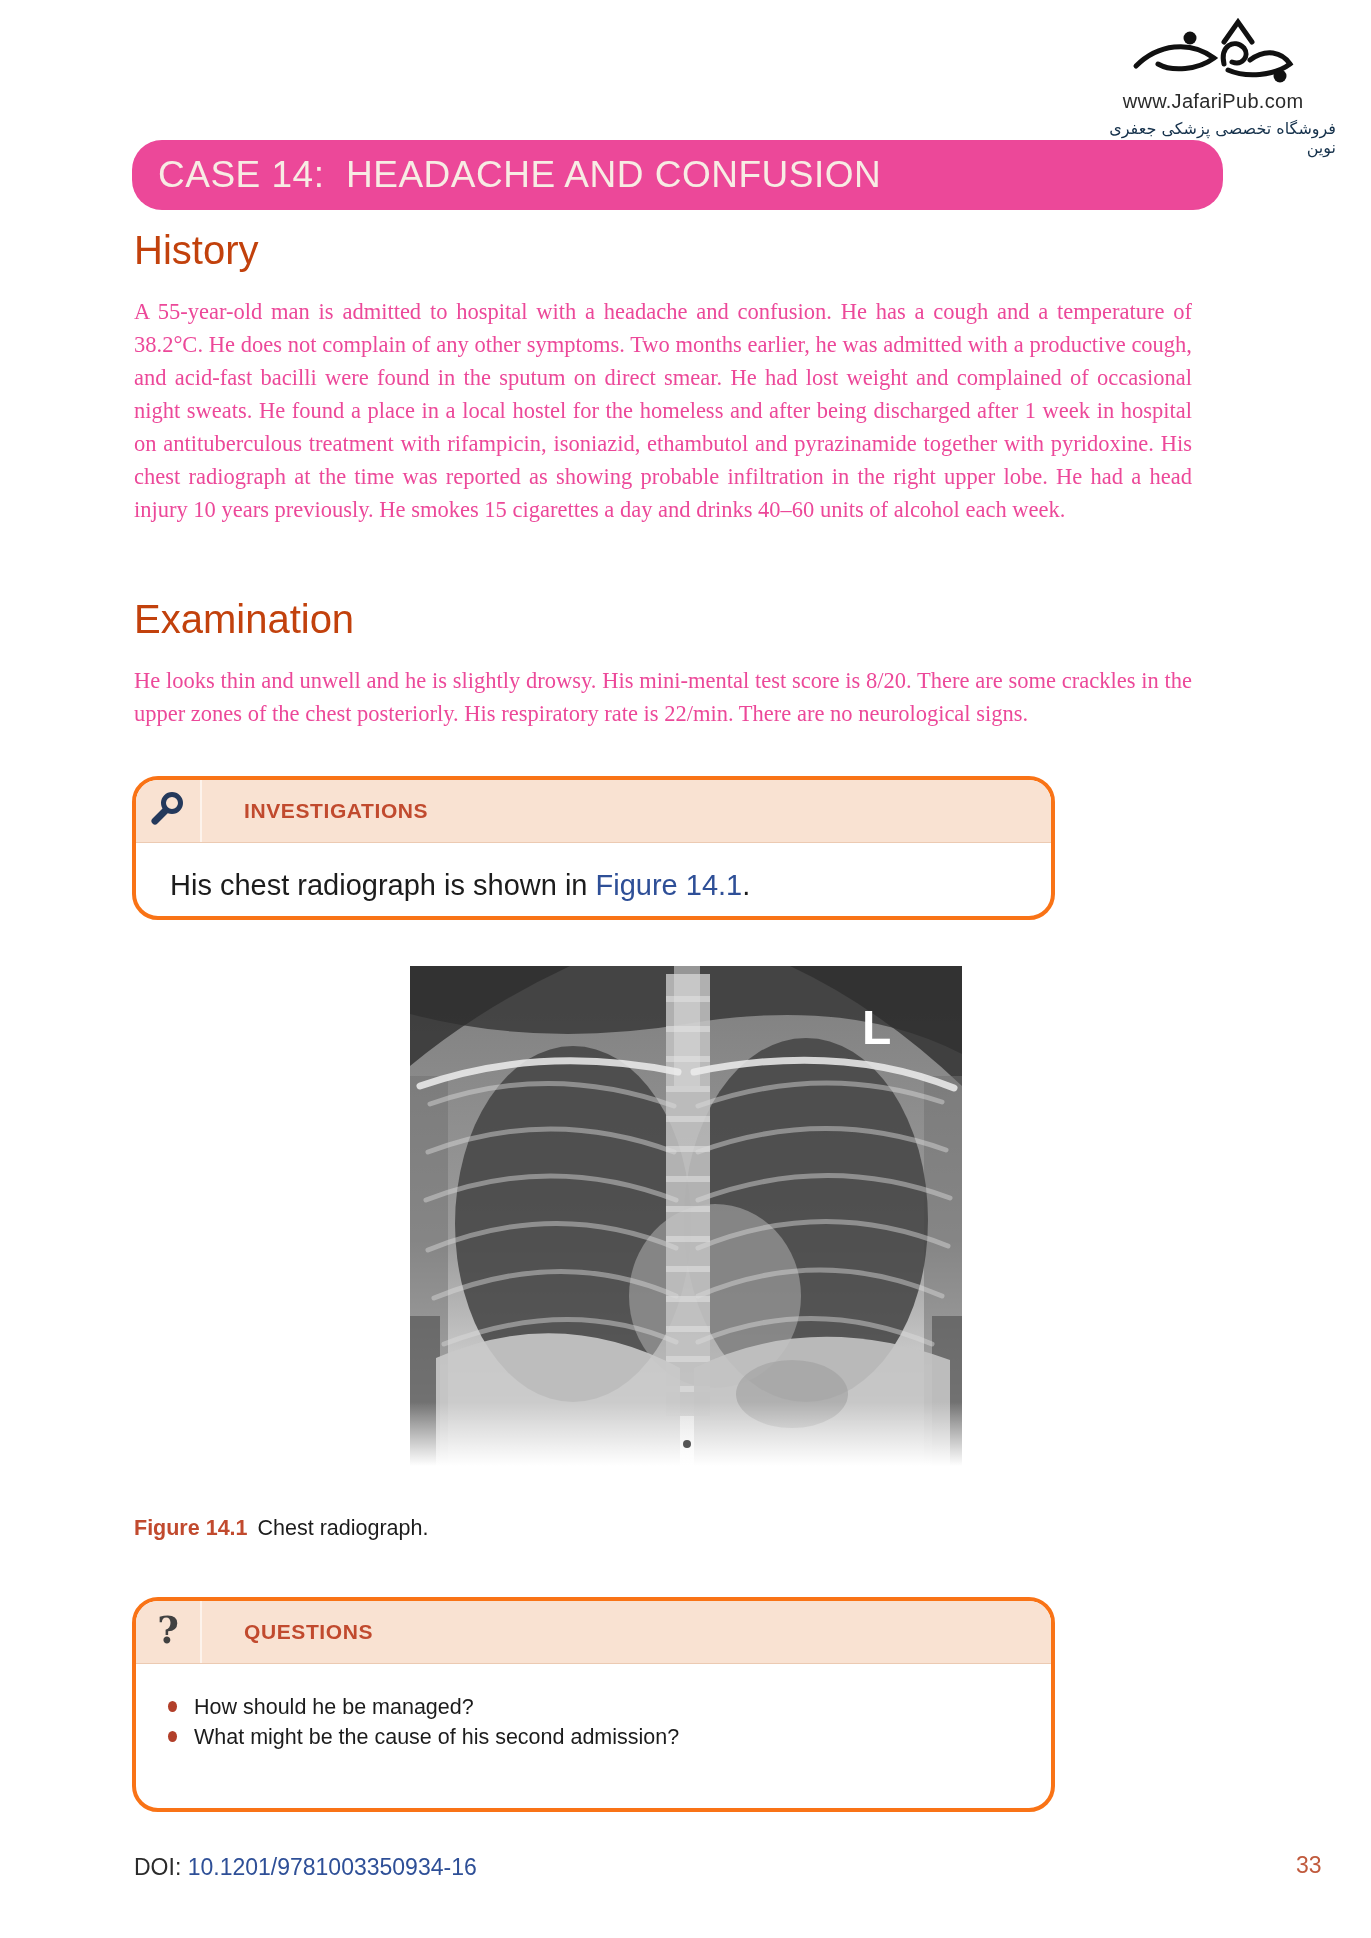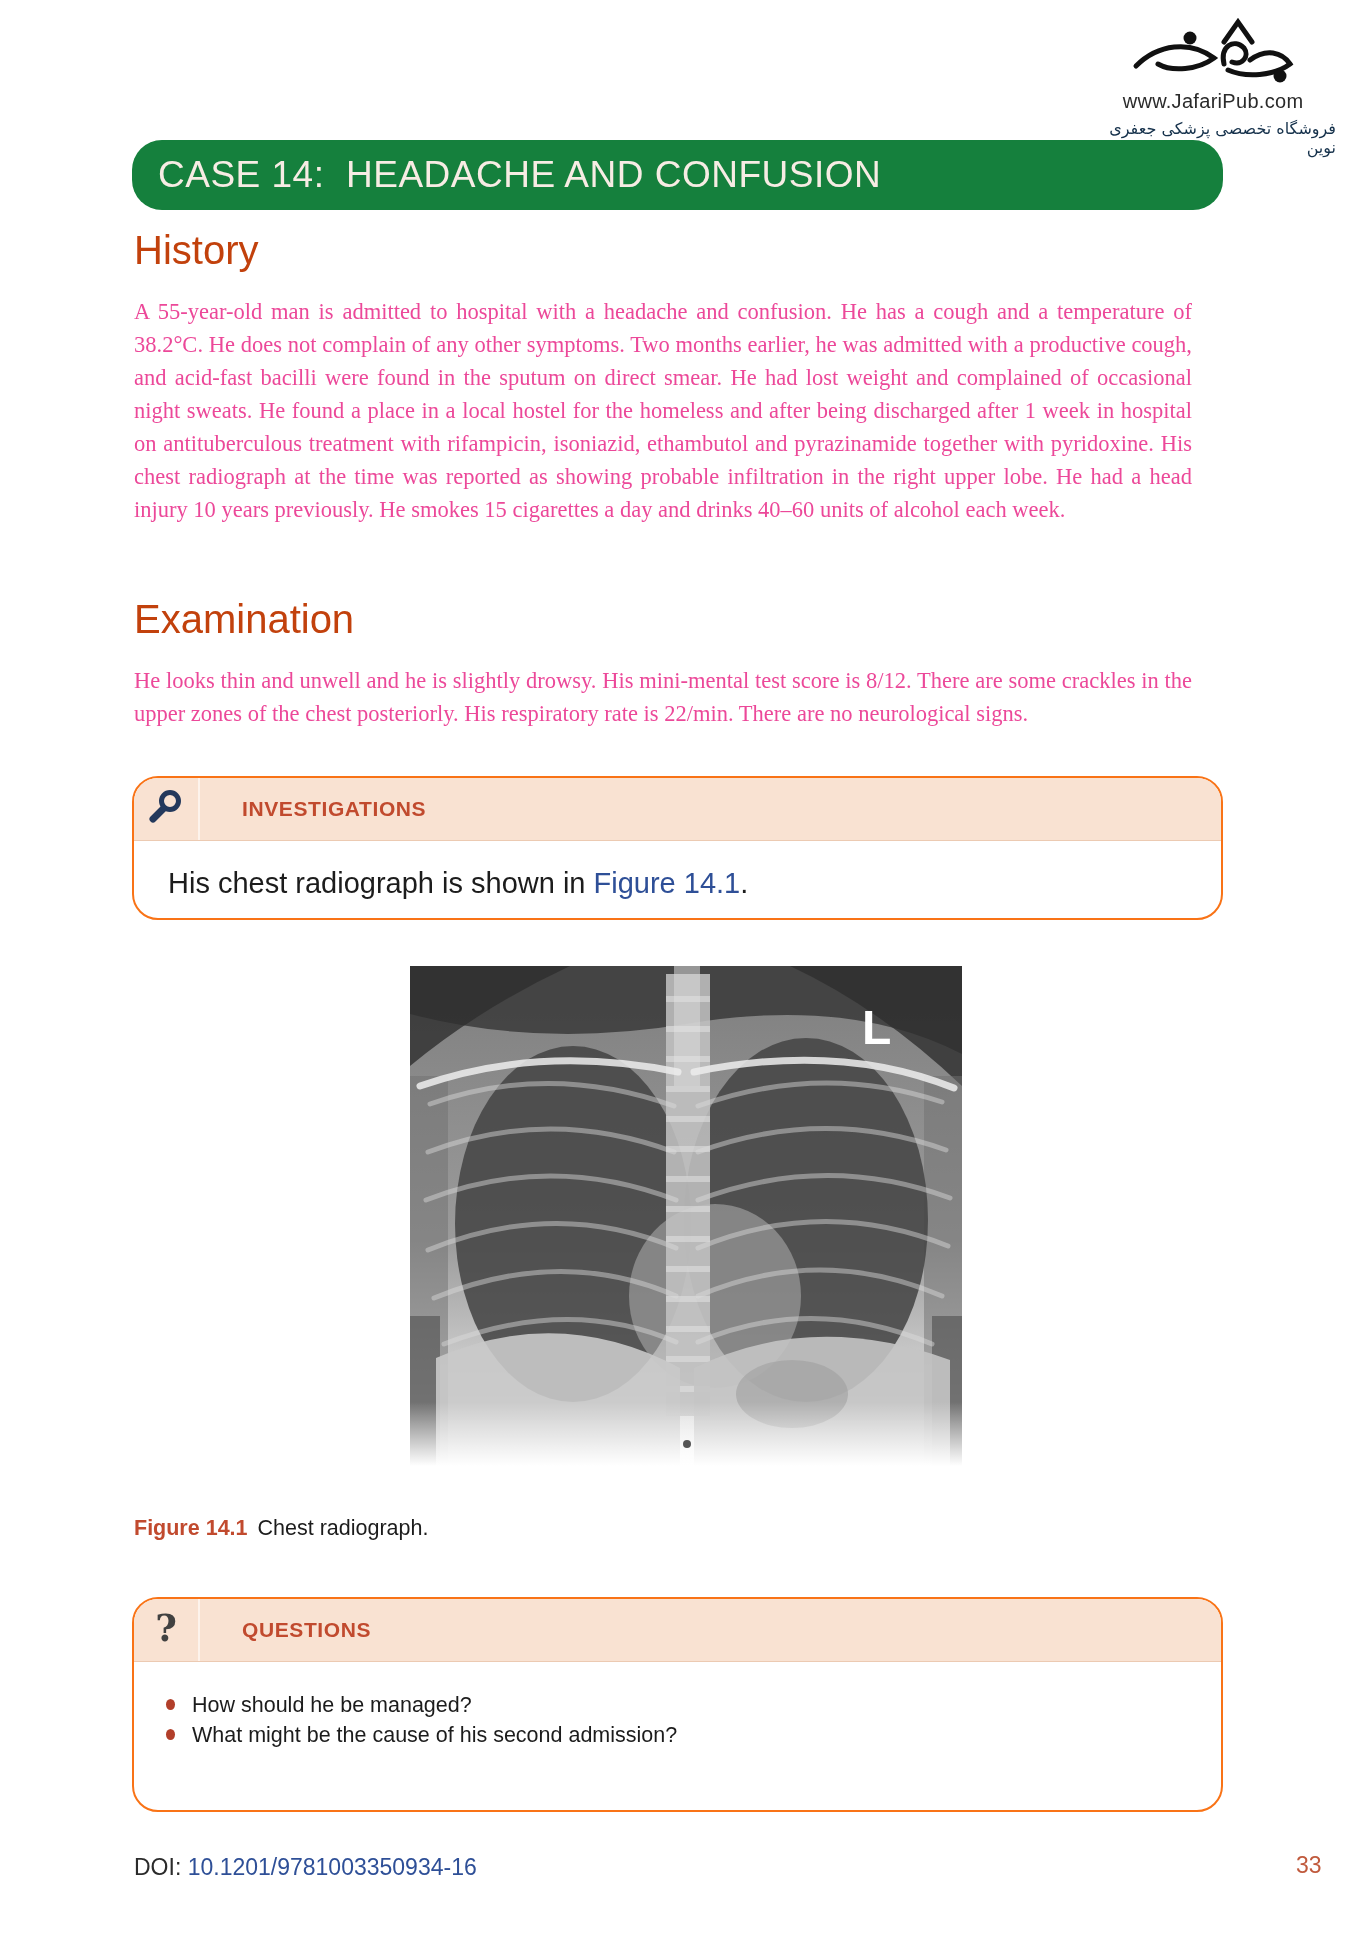--- a/index.html
+++ b/index.html
@@ -10,35 +10,35 @@
 
   
   .logo{position:absolute;top:14px;left:1088px;width:250px;text-align:center;}
   .logo svg{display:block;margin:0 auto;}
   .logo-url{font-size:20px;color:#2b2b2b;margin-top:-2px;letter-spacing:.3px;}
   .logo-tagline{direction:rtl;font-family:"DejaVu Sans",sans-serif;font-size:16px;
     color:#15314b;margin-top:6px;text-align:right;padding-right:2px;}
 
   
   .banner{position:absolute;left:132px;top:140px;width:1091px;height:70px;
-    background:#15803d;border-radius:30px;display:flex;align-items:center;}
+    background:#ec4899;border-radius:30px;display:flex;align-items:center;}
   .banner-title{color:#f7ece4;font-size:37px;padding-left:26px;white-space:pre-wrap;
     letter-spacing:.5px;}
 
   
   .section-heading{position:absolute;left:134px;font-size:40px;color:#c2410c;font-weight:400;}
   #history-heading{top:228px;}
   #examination-heading{top:597px;}
   .body-text{position:absolute;left:134px;width:1058px;font-family:"Liberation Serif",serif;
     font-size:22.5px;line-height:33px;text-align:justify;color:#ec4899;}
   #history-body{top:272px;}
   #examination-body{top:641px;}
 
   
-  .callout{position:absolute;left:132px;width:1091px;border:2px solid #f97316;
+  .callout{position:absolute;left:132px;width:923px;border:4px solid #f97316;
     border-radius:26px;background:#fff;overflow:hidden;box-sizing:border-box;}
   #investigations-box{top:776px;height:144px;}
   #questions-box{top:1597px;height:215px;}
   .callout-header{height:62px;background:#f9e2d2;border-bottom:1px solid #eccab2;
     display:flex;align-items:center;}
   .callout-icon-cell{width:64px;height:100%;display:flex;align-items:center;
     justify-content:center;border-right:2px solid #fdf3ec;flex:0 0 64px;}
   .callout-label{color:#c14a2e;font-weight:bold;font-size:21px;letter-spacing:.6px;
     margin-left:42px;}
   .q-glyph{font-family:"DejaVu Serif",serif;font-size:37px;font-weight:bold;color:#414141;
@@ -80,21 +80,21 @@
 </div>
 
 <div class="banner">
   <span class="banner-title">CASE 14:  HEADACHE AND CONFUSION</span>
 </div>
 
 <div class="section-heading" id="history-heading">History</div>
 <p class="body-text" id="history-body">A 55-year-old man is admitted to hospital with a headache and confusion. He has a cough and a temperature of 38.2°C. He does not complain of any other symptoms. Two months earlier, he was admitted with a productive cough, and acid-fast bacilli were found in the sputum on direct smear. He had lost weight and complained of occasional night sweats. He found a place in a local hostel for the homeless and after being discharged after 1 week  in hospital on antituberculous treatment with rifampicin, isoniazid, ethambutol and pyrazinamide together with pyridoxine. His chest radiograph at the time was reported as showing probable infiltration in the right upper lobe. He had a head injury 10 years previously. He smokes 15 cigarettes a day and drinks 40–60 units of alcohol each week.</p>
 
 <div class="section-heading" id="examination-heading">Examination</div>
-<p class="body-text" id="examination-body">He looks thin and unwell and he is slightly drowsy. His mini-mental test score is 8/12. There are some crackles in the upper zones of the chest posteriorly. His respiratory rate is 22/min. There are no neurological signs.</p>
+<p class="body-text" id="examination-body">He looks thin and unwell and he is slightly drowsy. His mini-mental test score is 8/20. There are some crackles in the upper zones of the chest posteriorly. His respiratory rate is 22/min. There are no neurological signs.</p>
 
 <div class="callout" id="investigations-box">
   <div class="callout-header">
     <div class="callout-icon-cell">
       <span>
         <svg width="36" height="36" viewBox="0 0 36 36">
           <circle cx="22" cy="12" r="8.5" fill="none" stroke="#24395c" stroke-width="5"></circle>
           <line x1="15.5" y1="19.5" x2="5" y2="30" stroke="#24395c" stroke-width="7" stroke-linecap="round"></line>
         </svg>
       </span>

